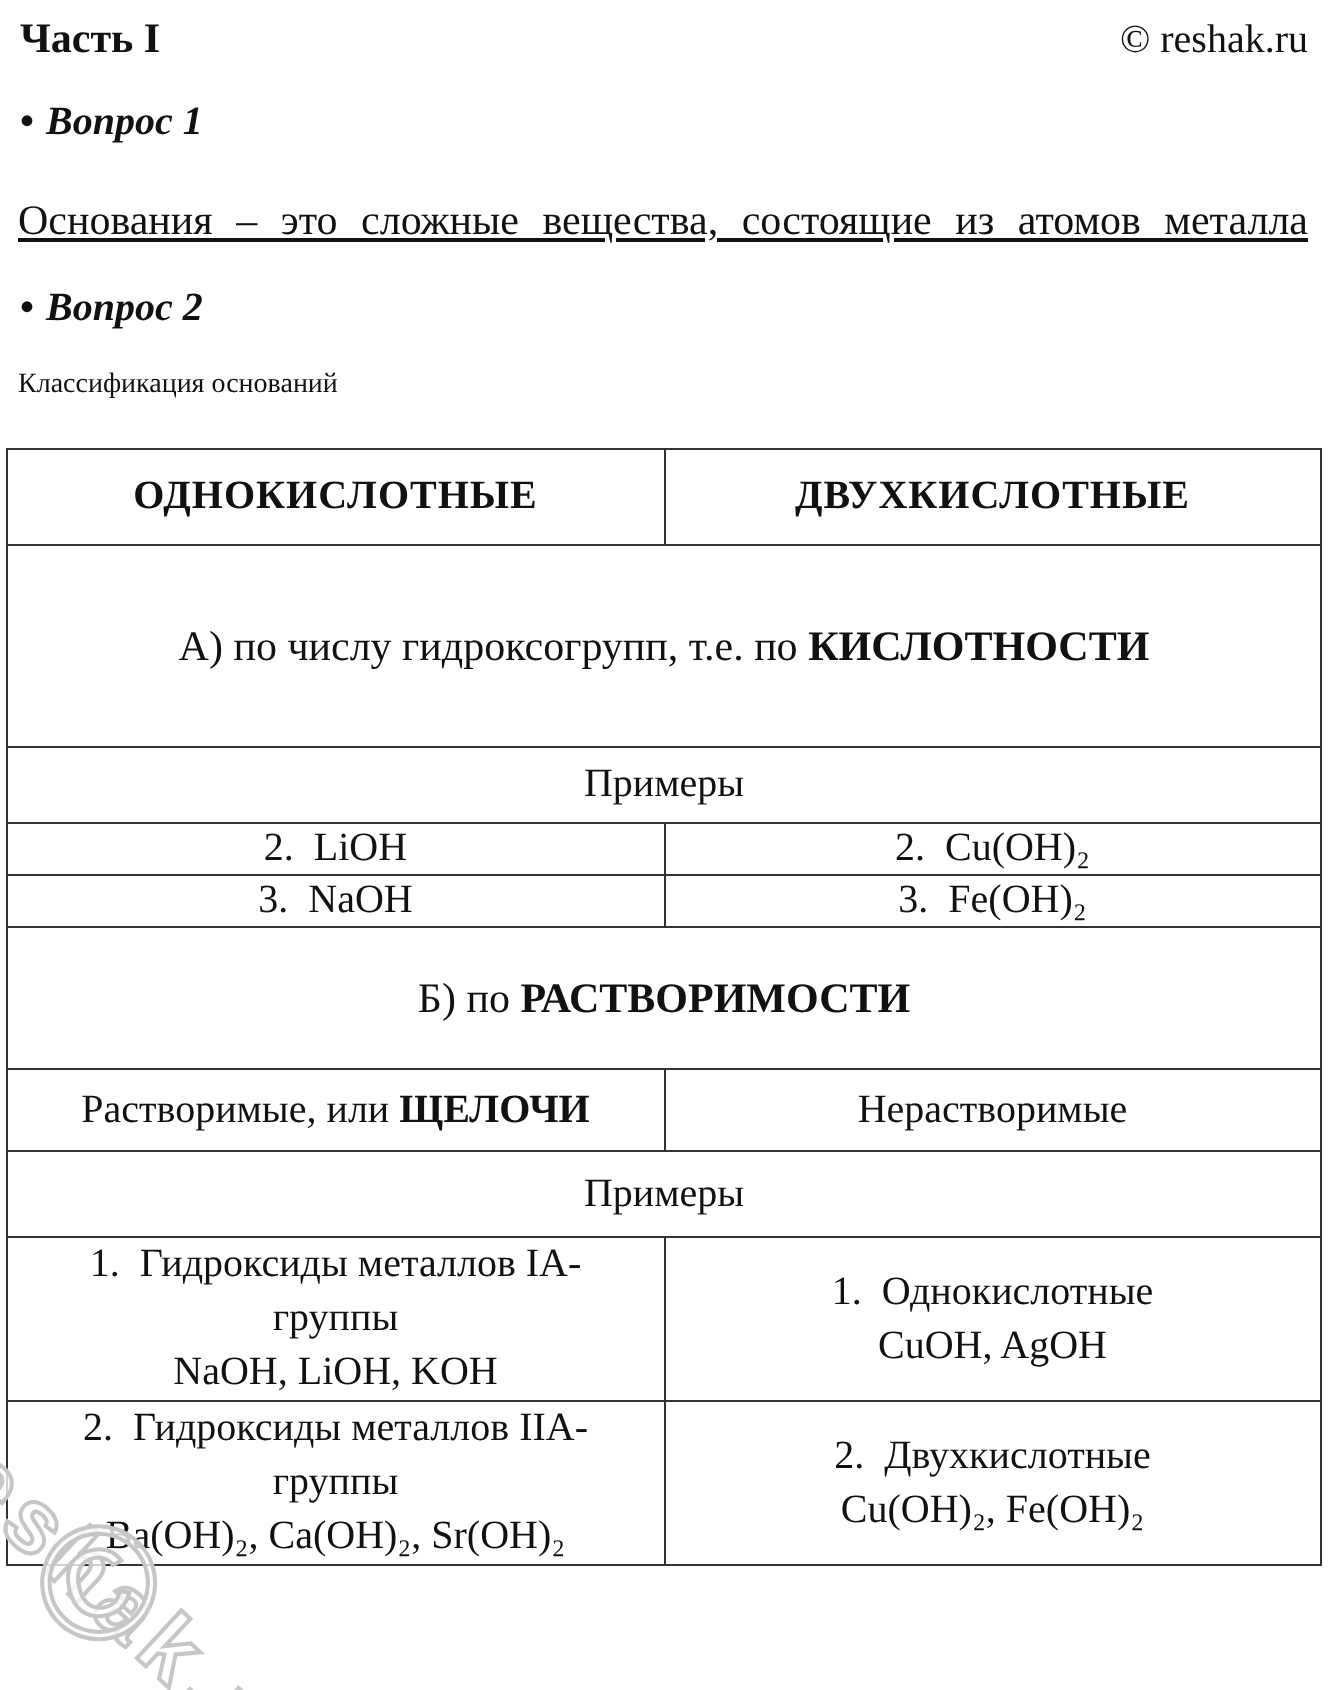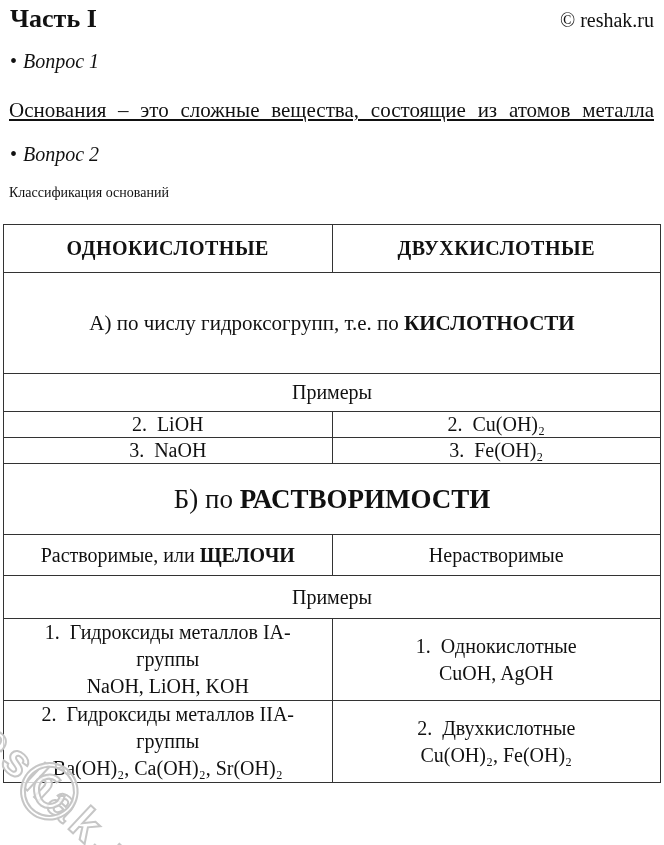--- a/index.html
+++ b/index.html
@@ -10,26 +10,26 @@
     font-family: "Liberation Serif", "DejaVu Serif", serif;
     color: #111111;
   }
   .page { position: relative; width: 664px; height: 845px; }
 
   .doc-header {
     display: flex; justify-content: space-between; align-items: baseline;
     padding: 6px 10px 0 10px;
     line-height: 26px;
   }
-  .part-title { font-weight: bold; font-size: 26px; }
+  .part-title { font-weight: bold; font-size: 21px; }
   .copyright  { font-size: 20px; }
 
   .question {
     margin: 16px 0 0 10px;
-    font-size: 20px; font-weight: normal; font-style: italic;
+    font-size: 20px; font-weight: bold; font-style: italic;
     line-height: 24px;
   }
   .question .bullet { font-style: normal; margin-right: 6px; }
 
   .answer-para {
     margin: 22px 10px 0 9px;
     font-size: 21px; line-height: 31px;
   }
   .answer-line-justify { text-align: justify; text-align-last: justify; text-decoration: underline; }
   .answer-line { text-align: left; }
@@ -51,21 +51,21 @@
     text-align: center;
     vertical-align: middle;
     padding: 0 4px;
   }
   .b { font-weight: bold; }
   .section-cell { font-size: 21px; height: 100px; }
   .colhead-cell { font-weight: bold; height: 47px; letter-spacing: 0.5px; }
   .examples-cell { height: 37px; }
   .examples-cell-b { height: 42px; }
   .formula-row td { height: 25px; line-height: 23px; }
-  .section-cell-b { font-size: 27px; height: 70px; }
+  .section-cell-b { font-size: 21px; height: 70px; }
   .solheads td { height: 40px; }
   .multiline td { line-height: 27px; }
   .row-ia td { height: 80px; }
   .row-iia td { height: 76px; }
 
   .watermark-text {
     position: absolute; left: -12px; top: 698px;
     transform: rotate(43deg); transform-origin: 0 0;
     font-family: "Liberation Sans", "DejaVu Sans", sans-serif;
     font-size: 45px; font-weight: bold; letter-spacing: 5px;

